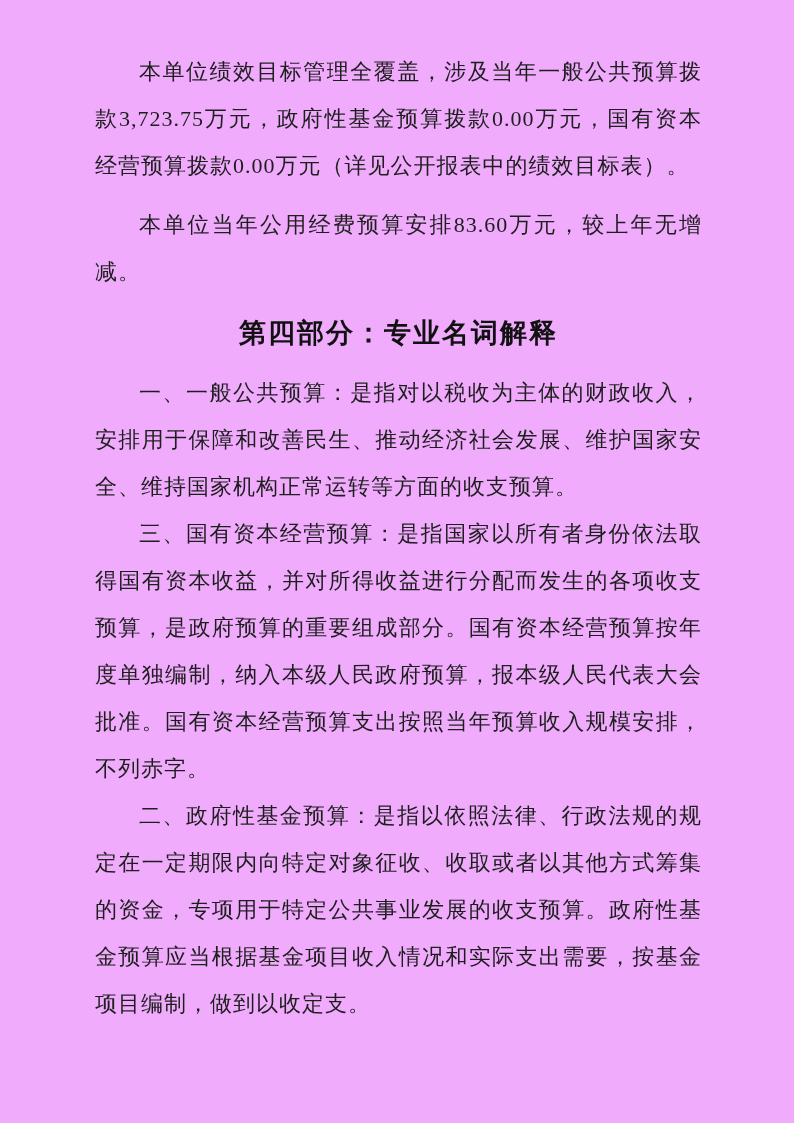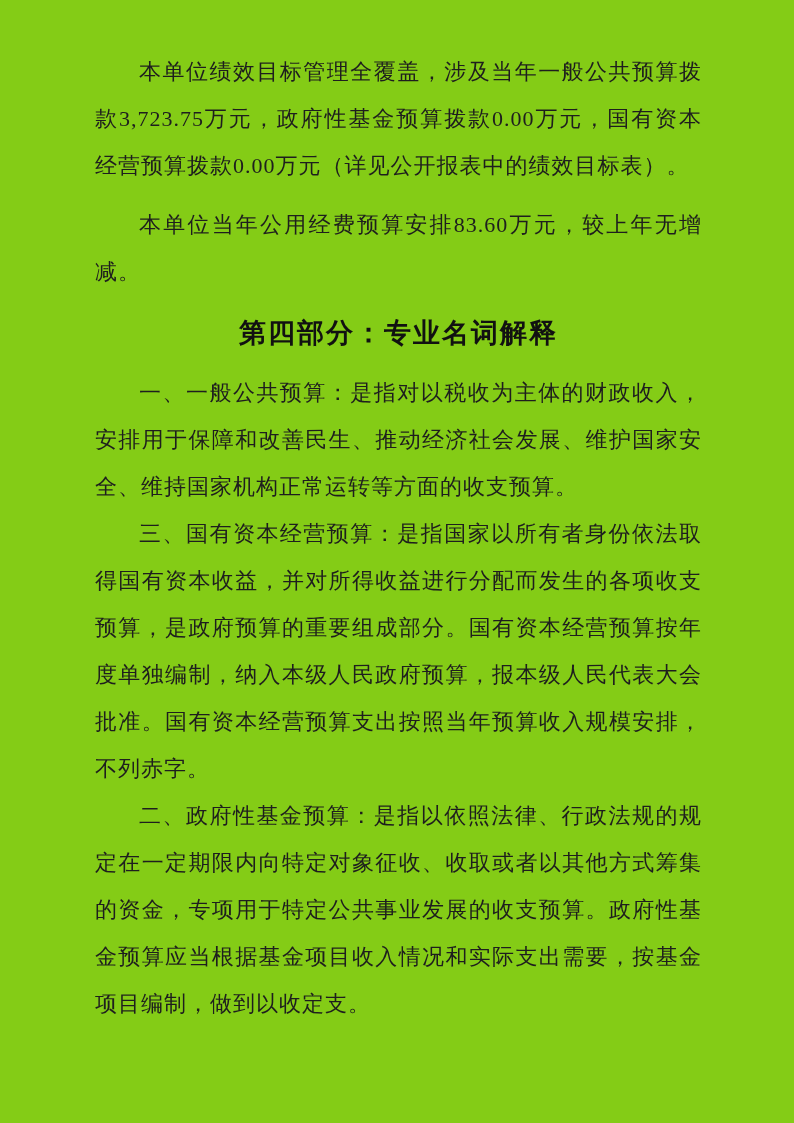--- a/index.html
+++ b/index.html
@@ -5,21 +5,21 @@
   html, body {
     margin: 0;
     padding: 0;
     background: #ffffff;
   }
   .page {
     position: relative;
     width: 794px;
     height: 1123px;
     margin: 0 auto;
-    background: #84cc16;
+    background: #f0abfc;
     overflow: hidden;
     box-sizing: border-box;
     padding: 48px 92px 0 95px;
     font-family: "Liberation Serif", "DejaVu Serif", serif;
     color: #1e1e1e;
   }
   .body-text {
     font-size: 22px;
     line-height: 47px;
     letter-spacing: 1px;

